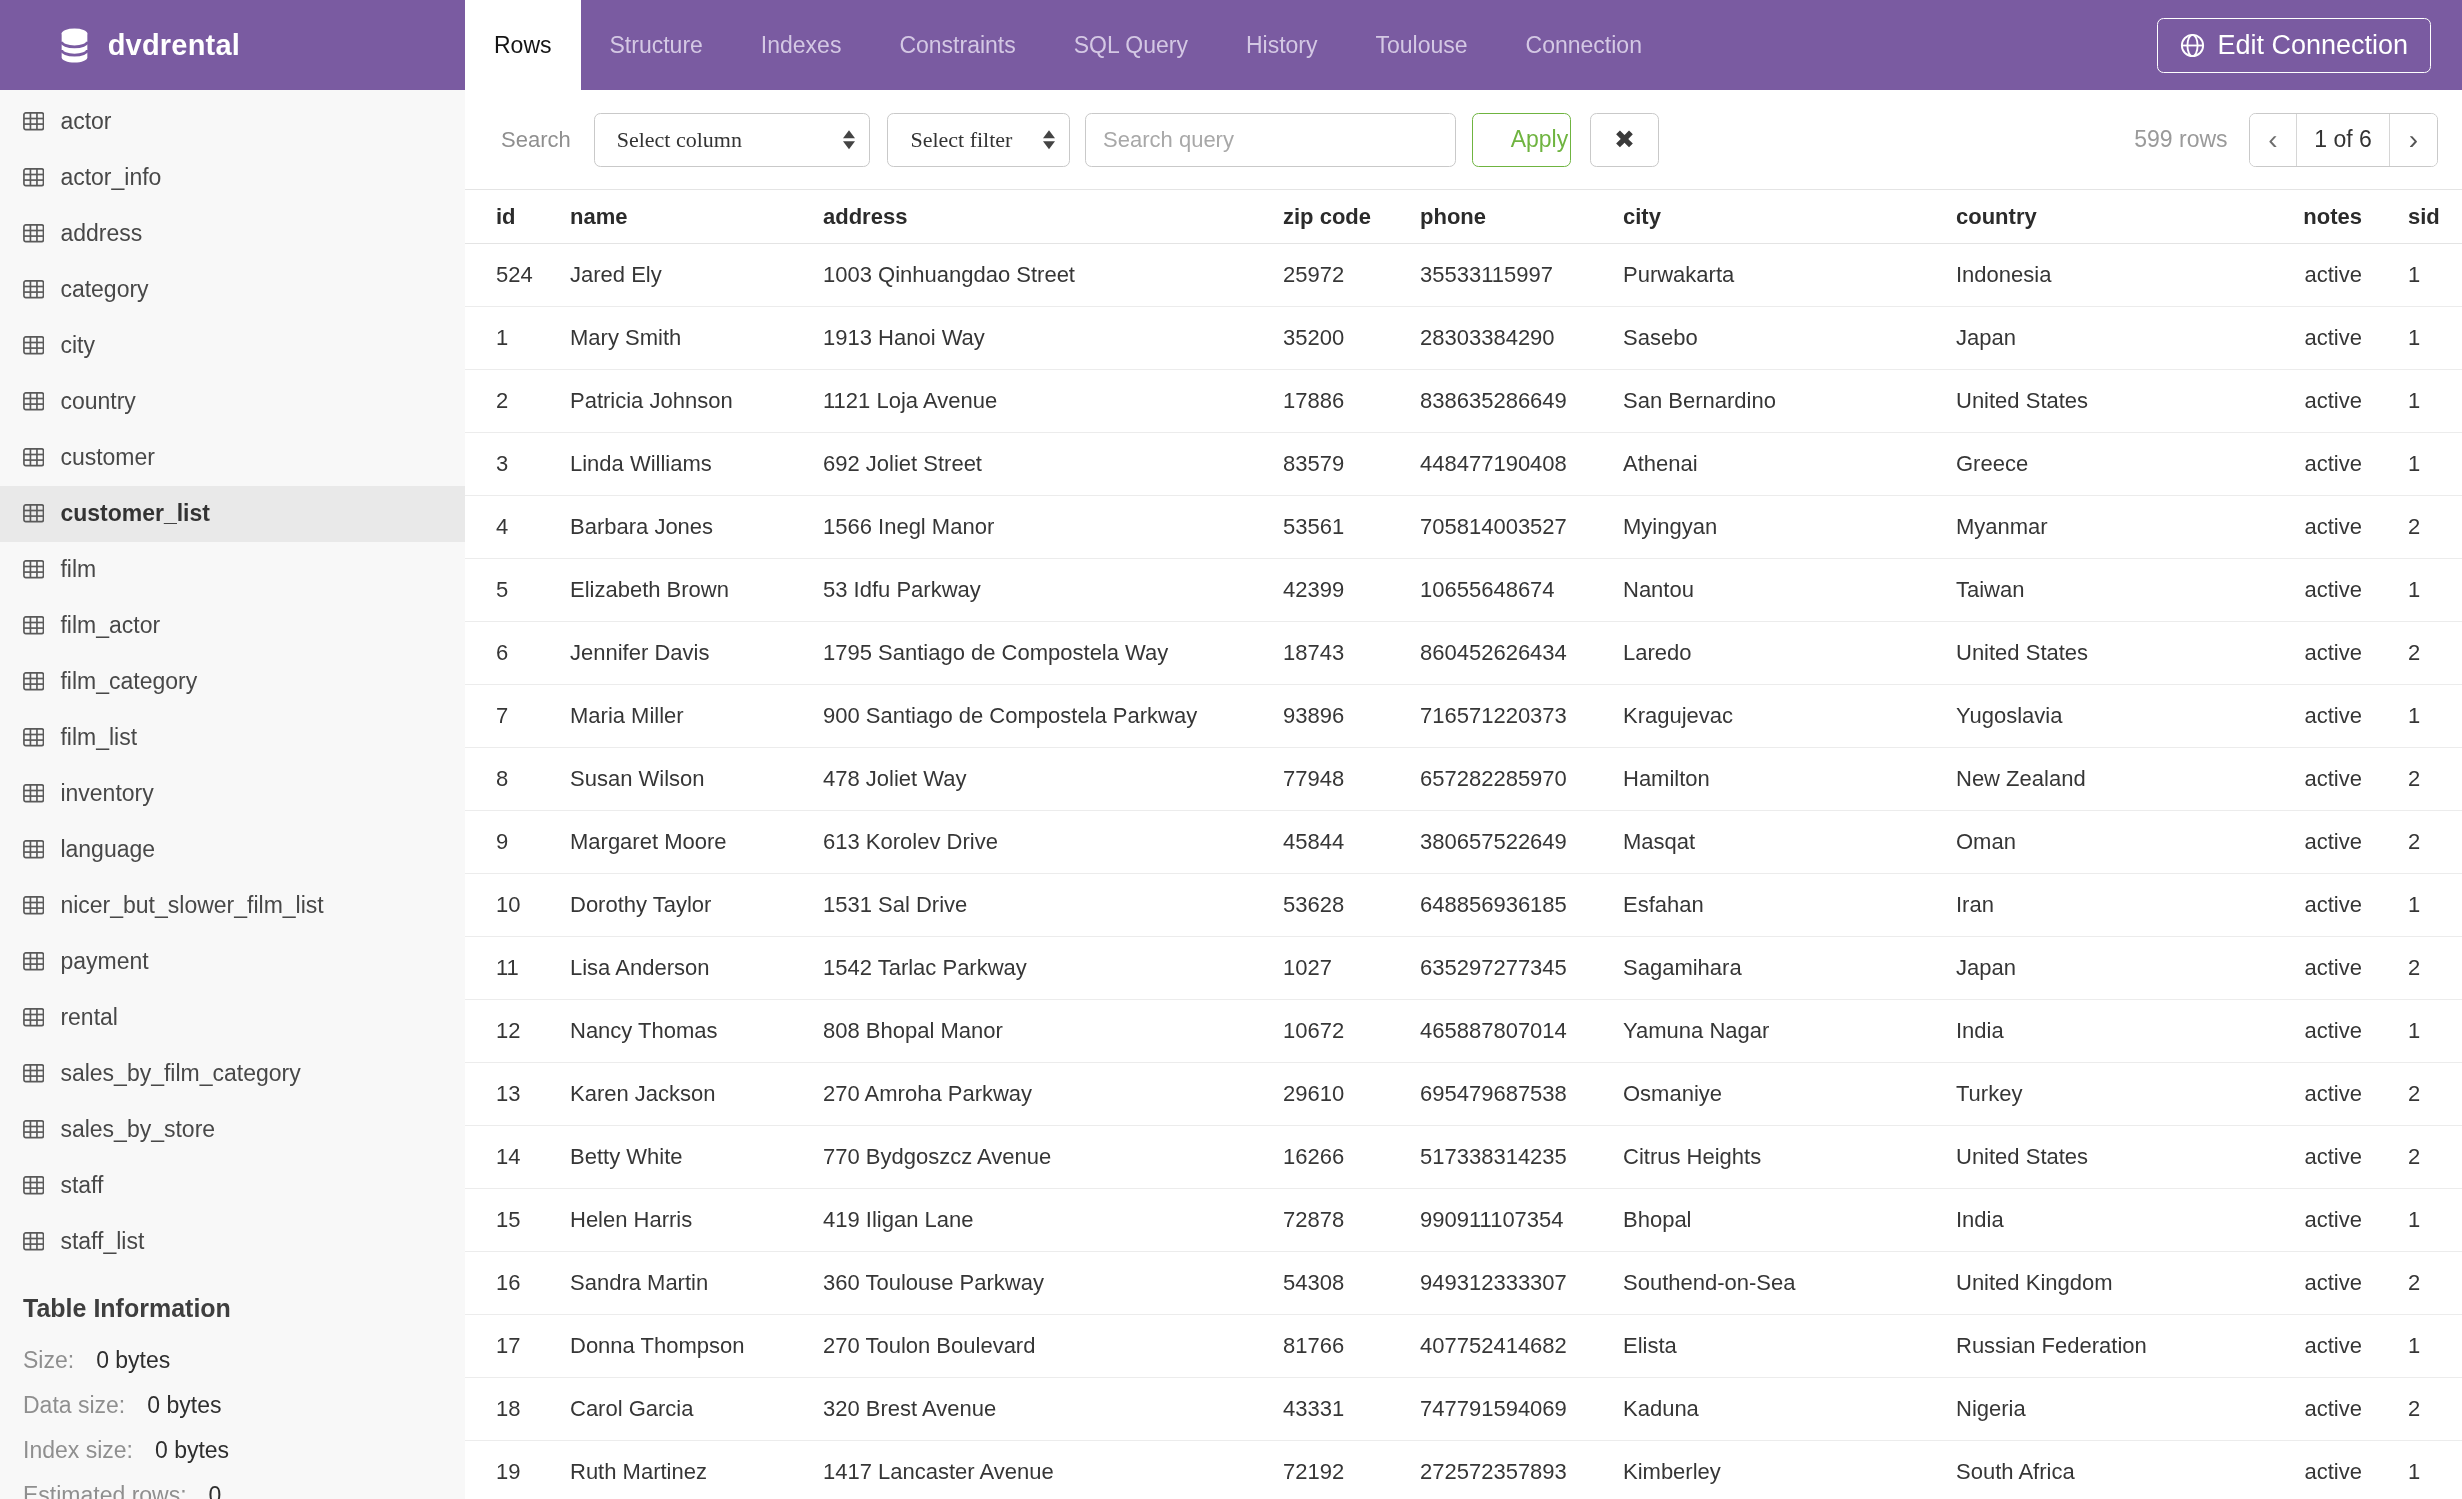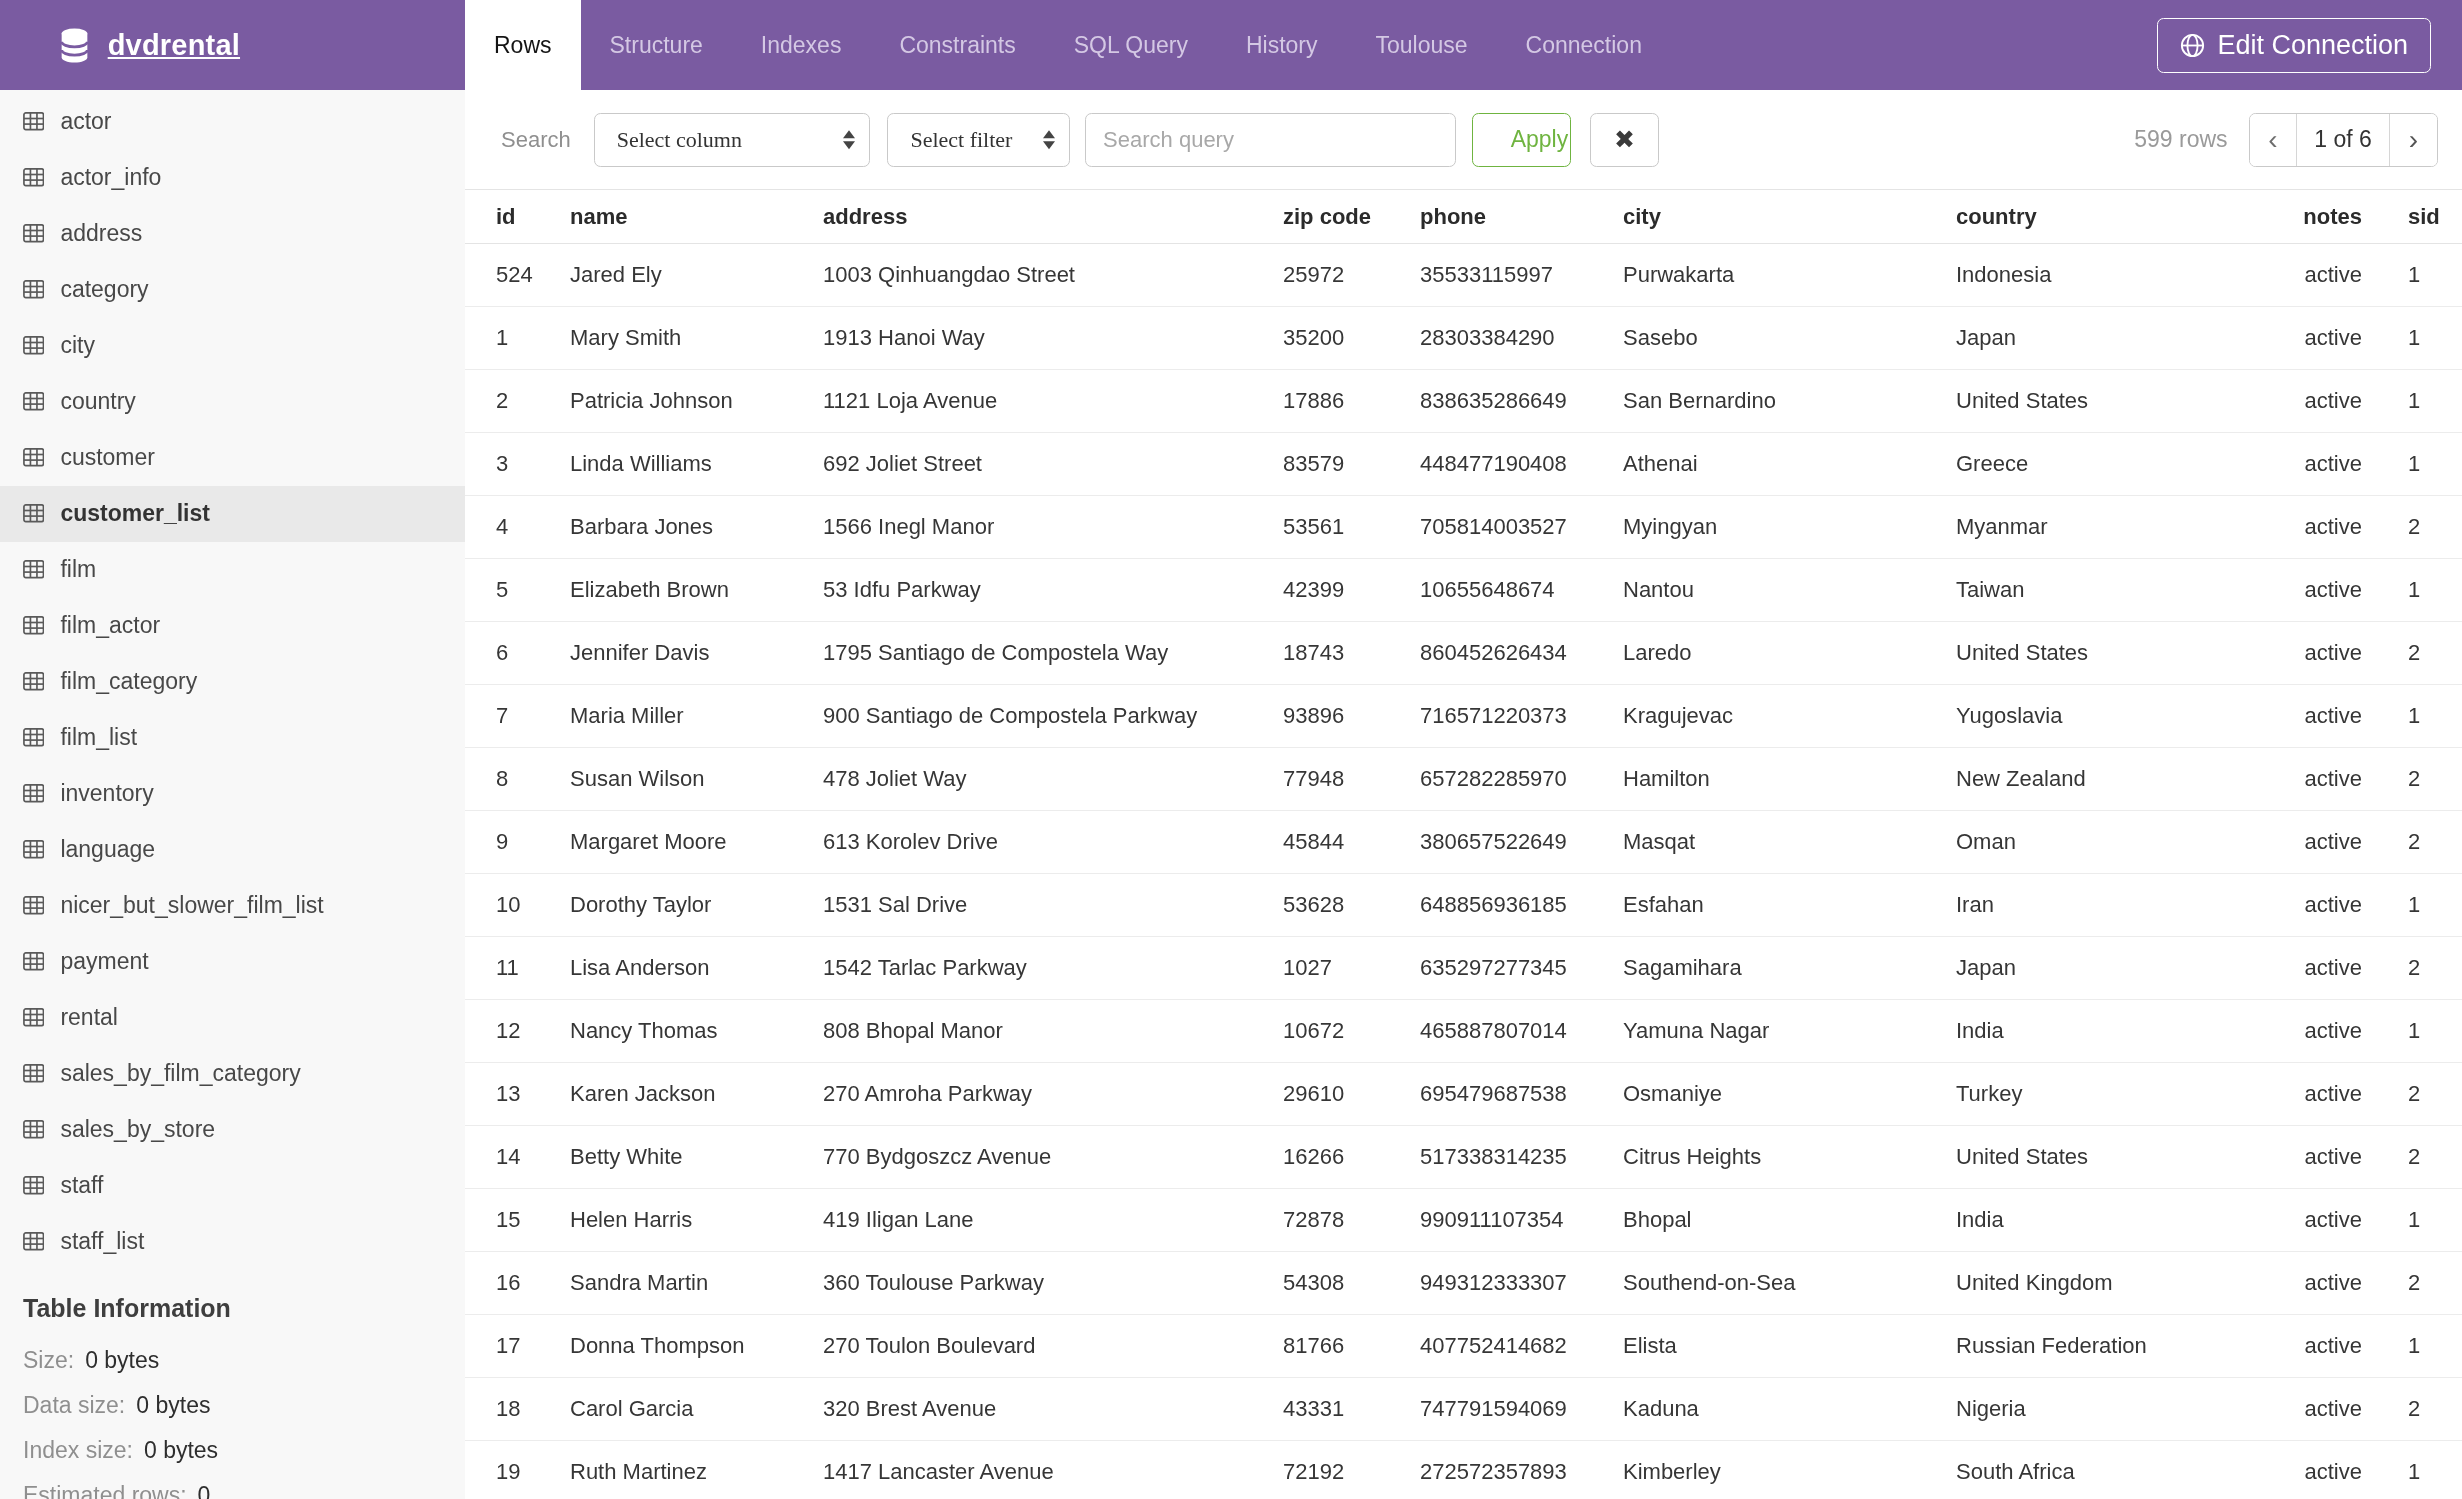--- a/index.html
+++ b/index.html
@@ -14,21 +14,21 @@
   
   .app-header {
     position: absolute; top: 0; left: 0; width: 2462px; height: 90px;
     background: #7a5ba1; display: flex; align-items: stretch;
   }
   .logo {
     width: 465px; display: flex; align-items: center;
     padding-left: 58px; gap: 16.7px; flex: none;
   }
   .db-icon { display: flex; align-items: center; }
-  .db-name { color: #fff; font-size: 29px; font-weight: bold; letter-spacing: 0.2px; text-decoration: underline; }
+  .db-name { color: #fff; font-size: 29px; font-weight: bold; letter-spacing: 0.2px; }
   .tabs { display: flex; align-items: stretch; flex: none; }
   .tab {
     padding: 0 29px; line-height: 90px; font-size: 23px;
     color: #d4c8e4; cursor: default; white-space: nowrap;
   }
   .tab.active { background: #fff; color: #141414; }
   .edit-conn {
     position: absolute; right: 31px; top: 17.7px; height: 55px;
     border: 1.9px solid #fff; border-radius: 6.5px; background: transparent;
     color: #fff; font-size: 27px; font-family: inherit;
@@ -41,21 +41,21 @@
     background: #f8f8f8; padding-top: 3.7px; overflow: hidden;
   }
   .side-item {
     height: 56px; display: flex; align-items: center;
     padding-left: 23px; gap: 16px; font-size: 23px; color: #484848;
     white-space: nowrap;
   }
   .side-item.selected { background: #e9e9e9; font-weight: bold; color: #333; }
   .table-info { margin-top: 24px; padding-left: 23px; }
   .ti-title { font-size: 25px; font-weight: bold; color: #3e3e3e; margin-bottom: 15px; }
-  .ti-field { height: 45px; display: flex; align-items: center; font-size: 23px; color: #8f8f8f; gap: 11px; }
+  .ti-field { height: 45px; display: flex; align-items: center; font-size: 23px; color: #8f8f8f; gap: 22px; }
   .ti-field .val { color: #2e2e2e; }
 
   
   .main { position: absolute; left: 465px; top: 90px; right: 0; bottom: 0; overflow: hidden; background: #fff; }
 
   .toolbar {
     height: 99px; display: flex; align-items: center;
     padding-left: 36px; padding-right: 24px;
   }
   .search-label { font-size: 22px; color: #8f8f8f; margin-right: 23px; }

